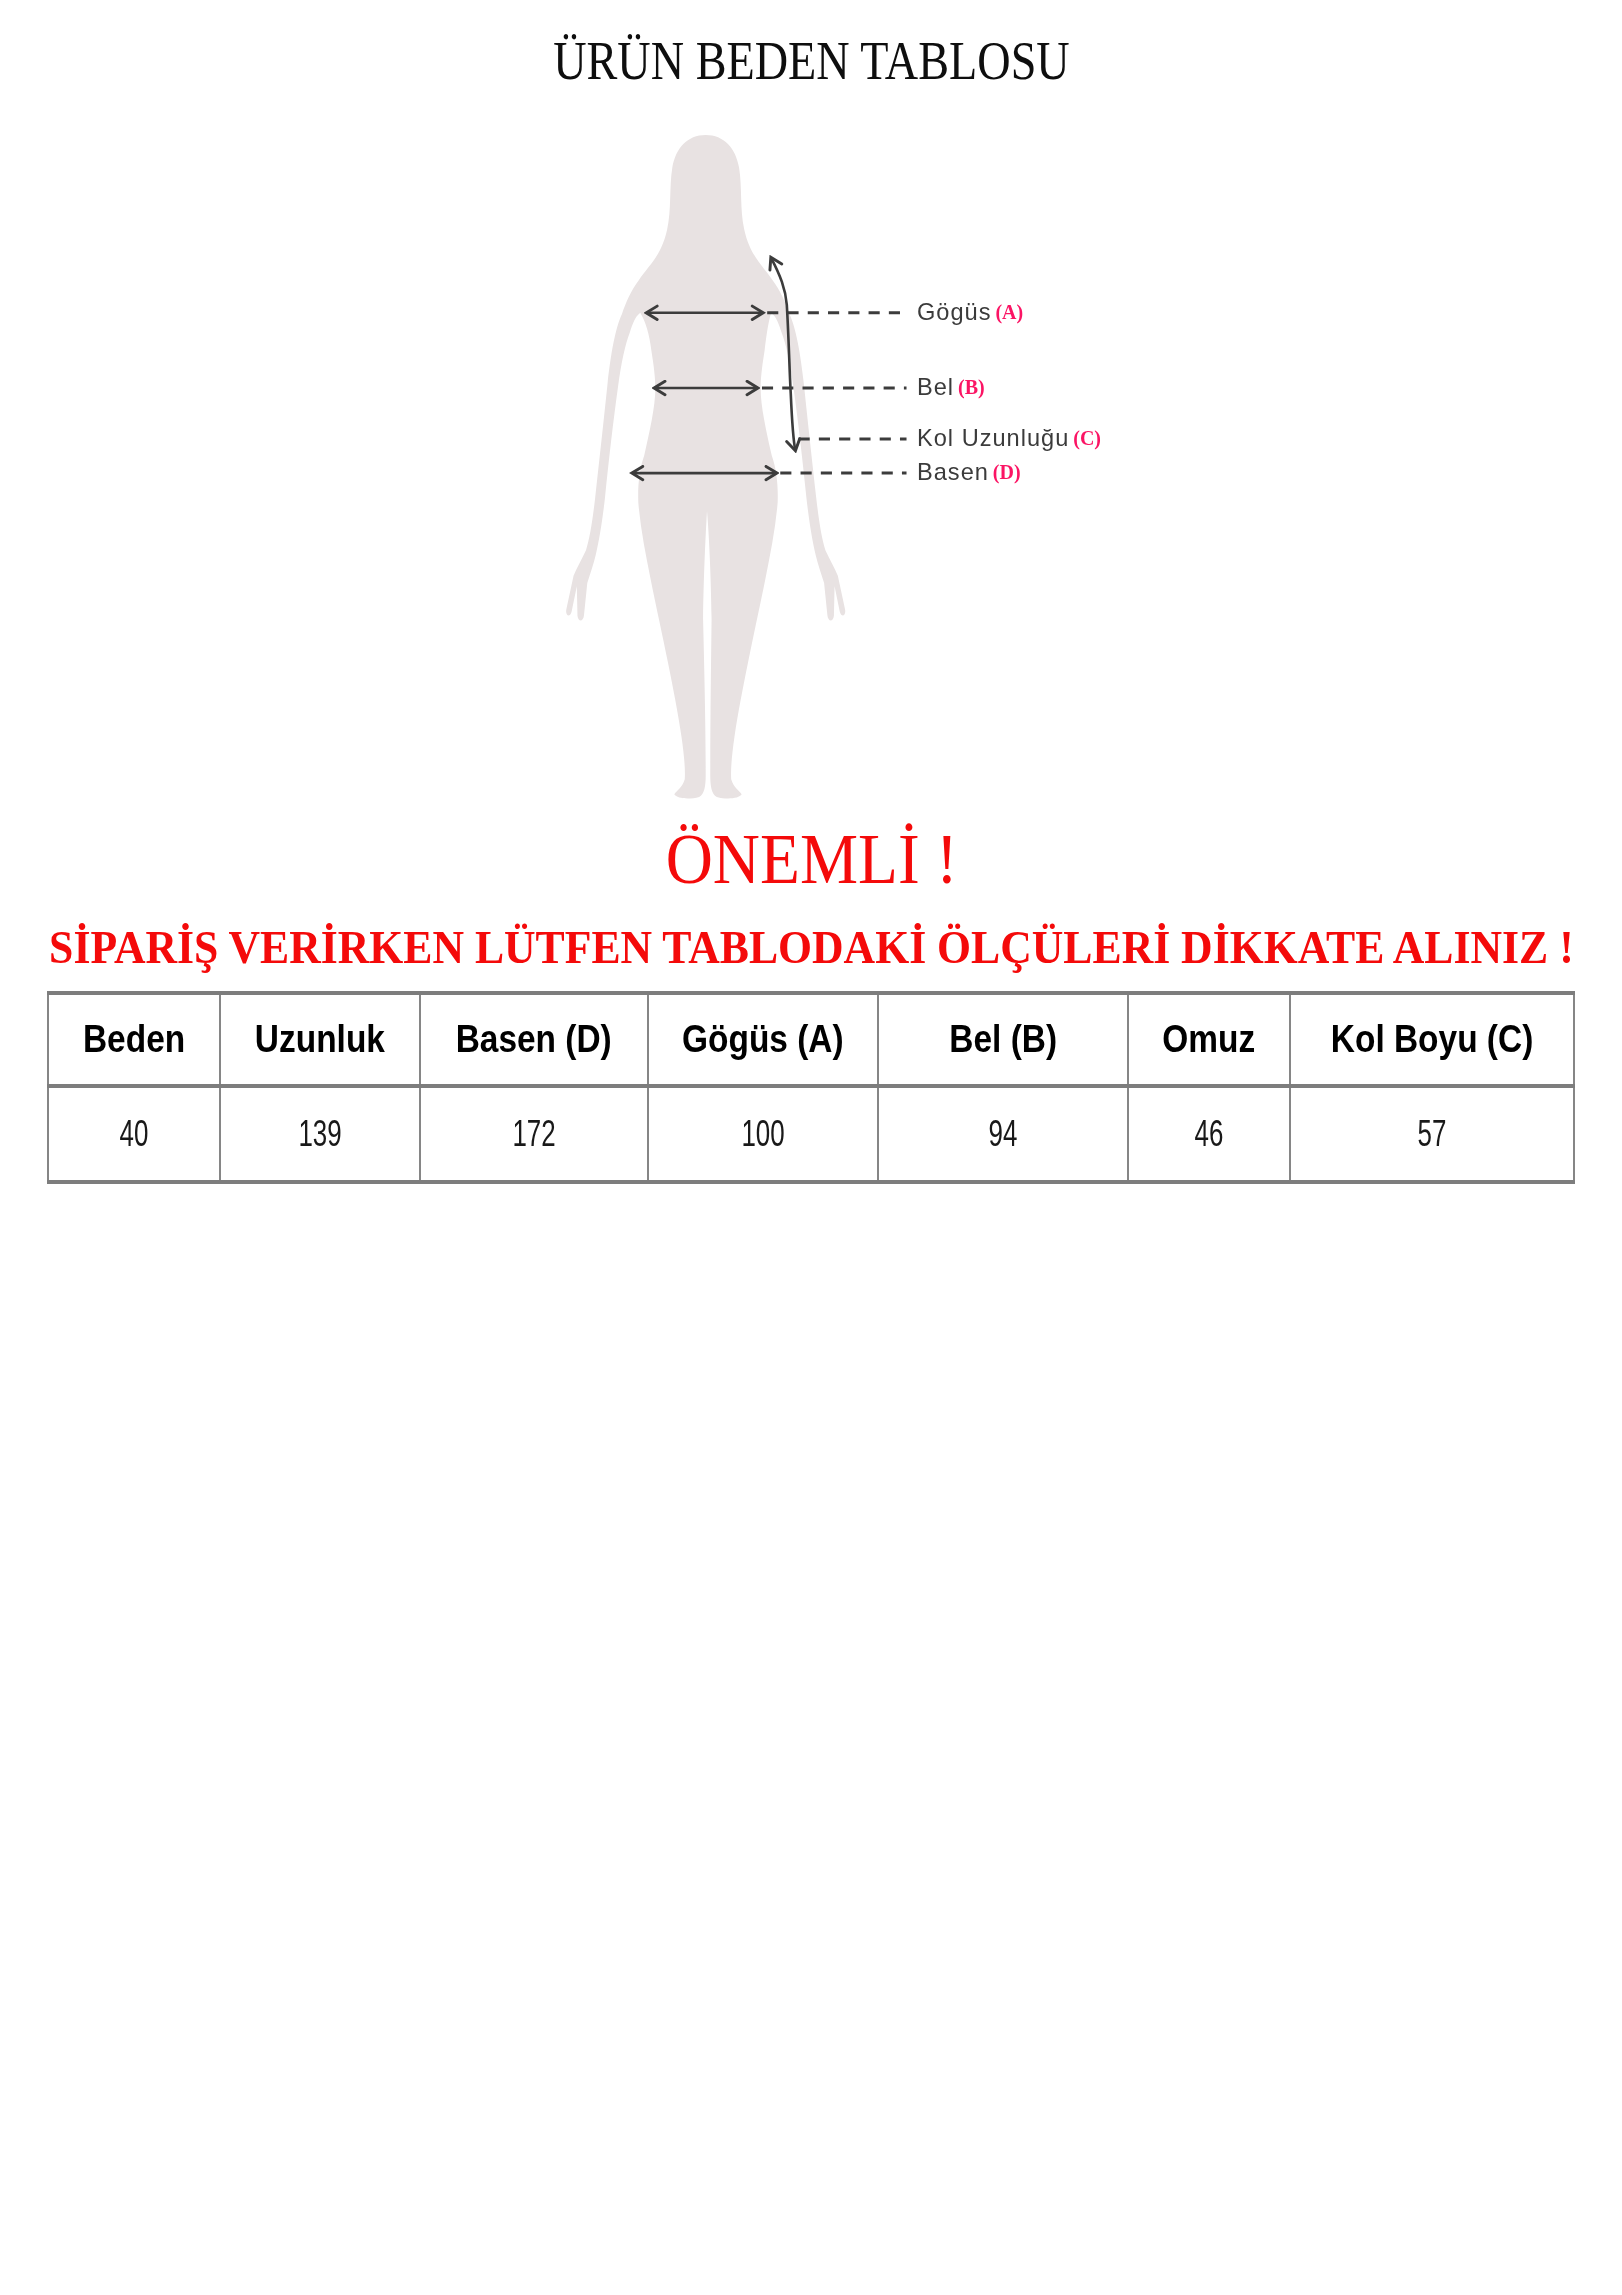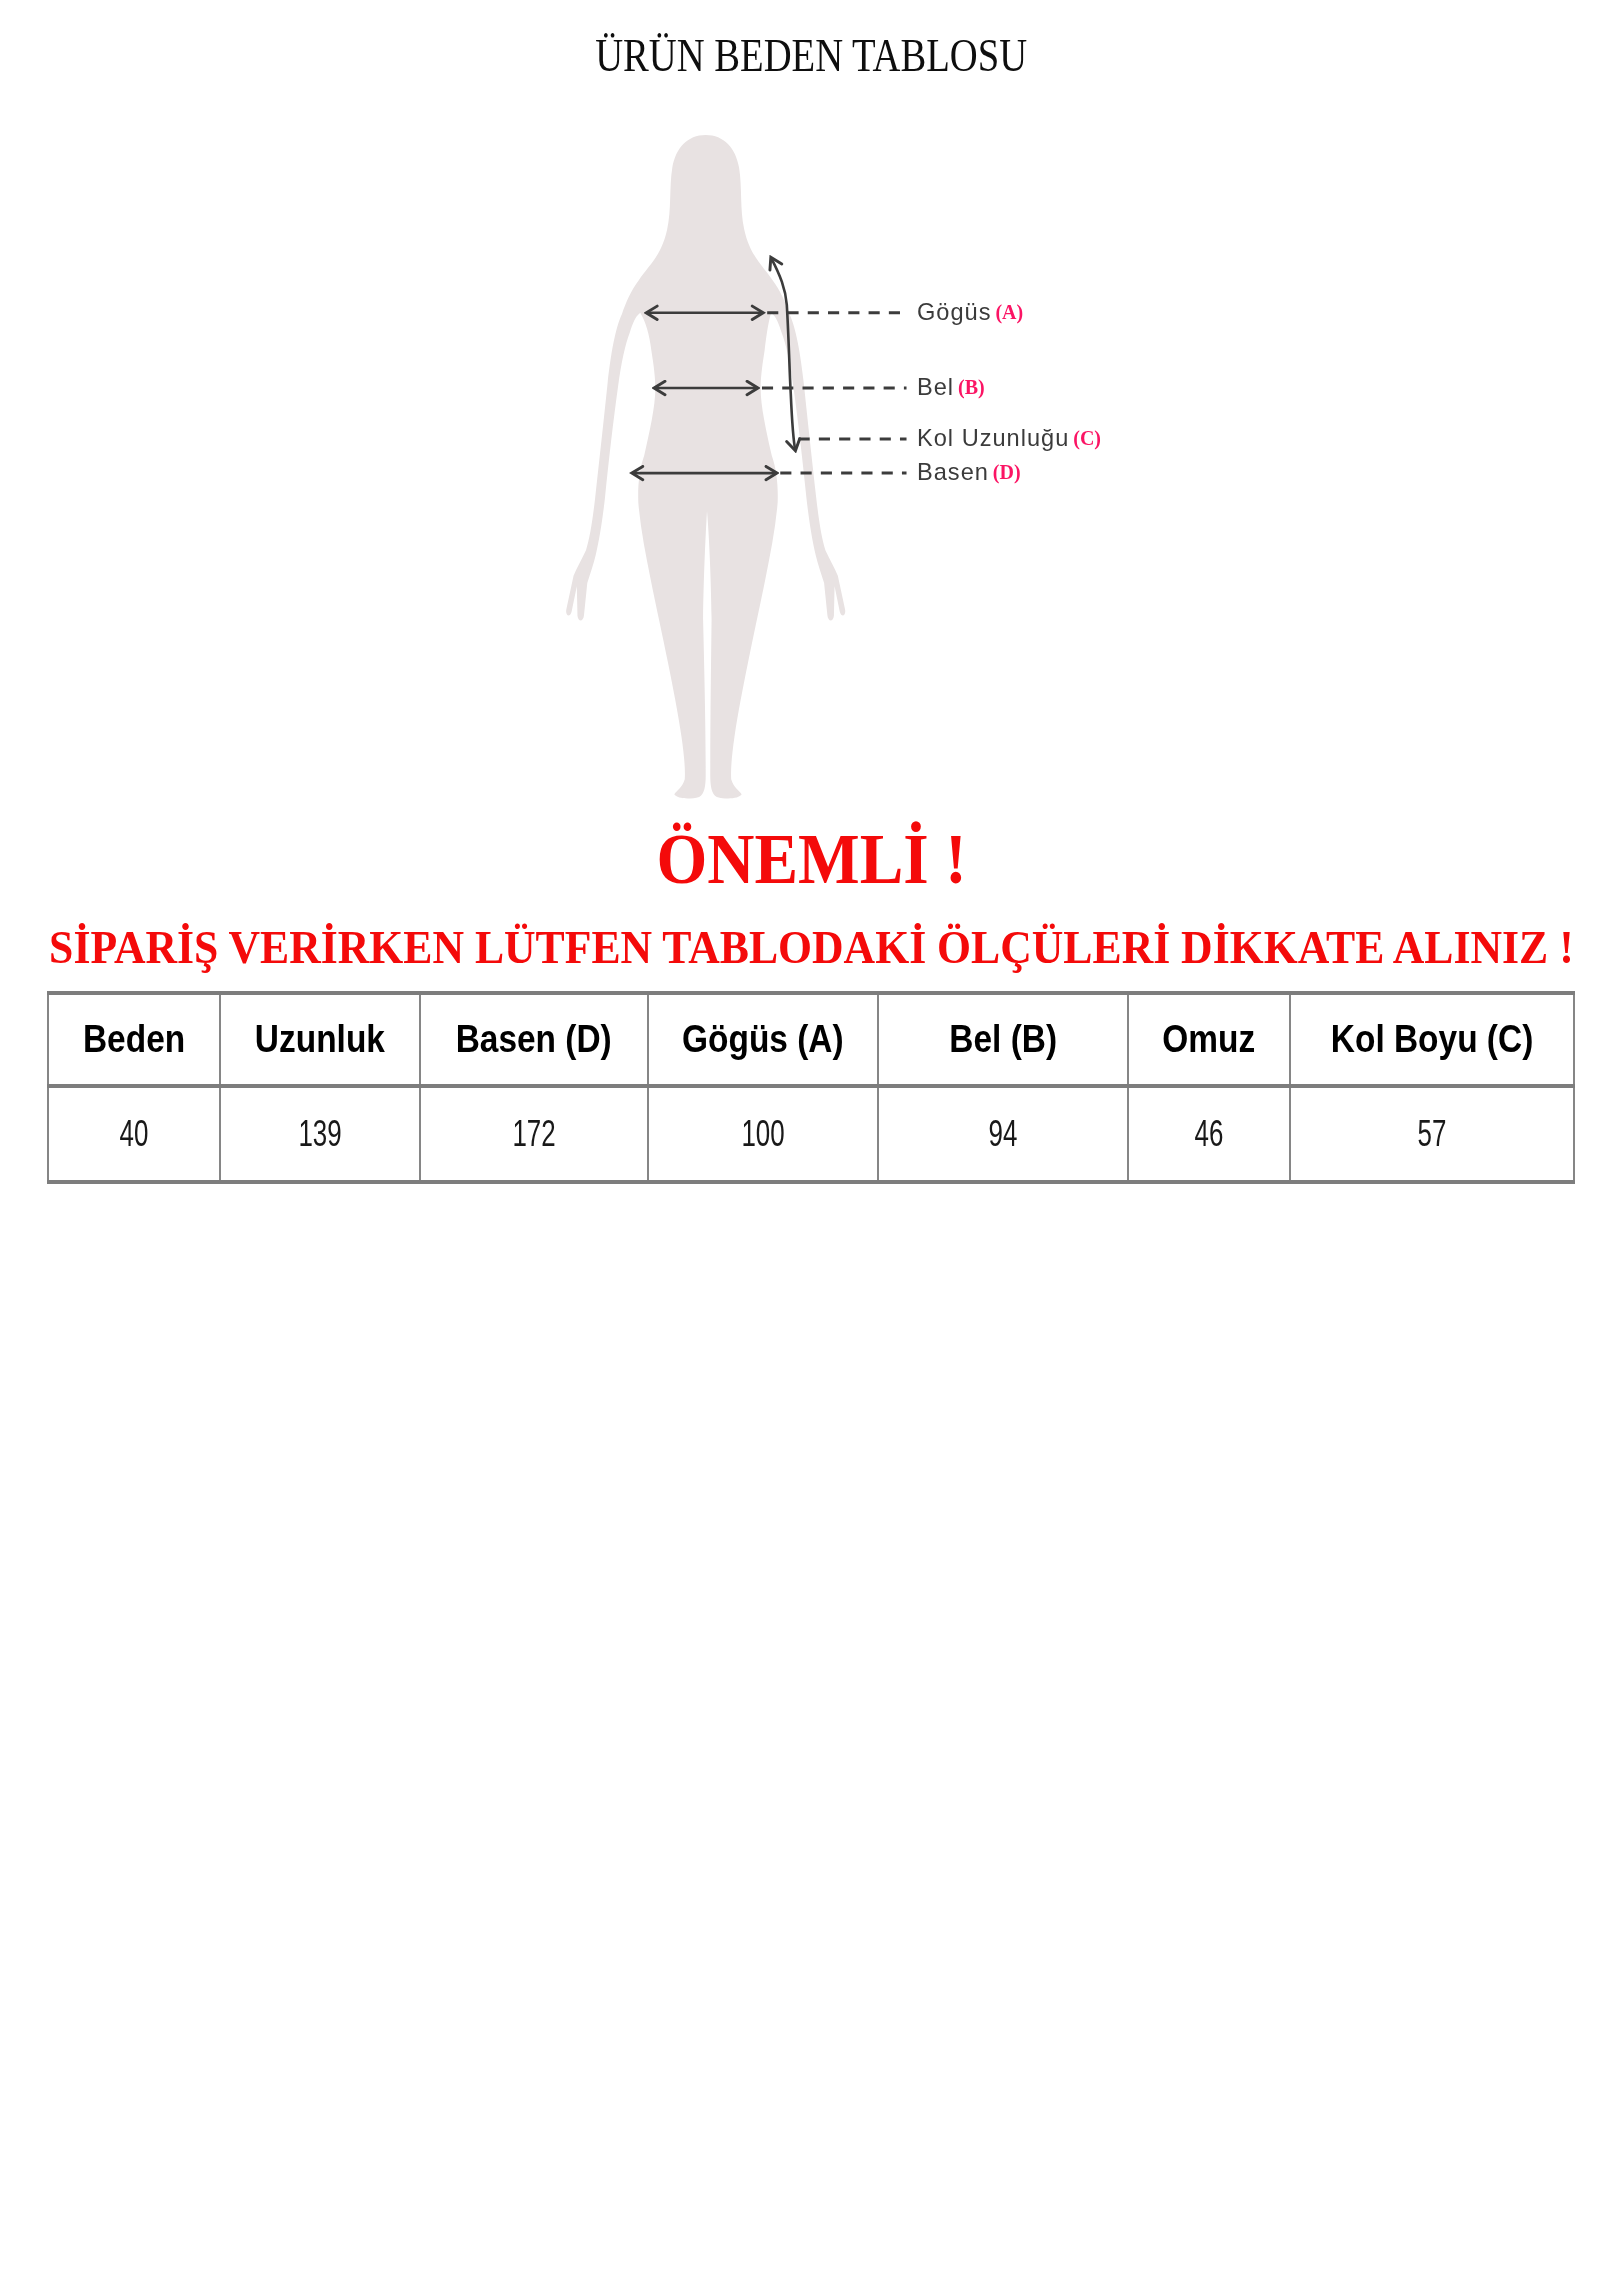--- a/index.html
+++ b/index.html
@@ -1,24 +1,24 @@
 <!DOCTYPE html>
 <html style="font-size:10.5px"><head>
 <meta charset="utf-8">
 <style>
   html,body{margin:0;padding:0;background:#ffffff;}
   .page{position:relative;width:1623px;height:2295px;background:#ffffff;overflow:hidden;
         font-family:"Liberation Sans",sans-serif;}
 
   
   .doc-title{position:absolute;left:0;right:0;top:29px;text-align:center;
-             font-family:"Liberation Serif",serif;font-size:46px;font-weight:400;
+             font-family:"Liberation Serif",serif;font-size:55px;font-weight:400;
              color:#0e0e0e;white-space:nowrap;}
   .notice-heading{position:absolute;left:0;right:0;top:819px;text-align:center;
-             font-family:"Liberation Serif",serif;font-size:71px;font-weight:700;
+             font-family:"Liberation Serif",serif;font-size:71px;font-weight:400;
              color:#f40a0a;white-space:nowrap;}
   .notice-sub{position:absolute;left:0;right:0;top:921px;text-align:center;
              font-family:"Liberation Serif",serif;font-size:46px;font-weight:700;
              color:#f40a0a;white-space:nowrap;}
   .cx84{display:inline-block;transform:scaleX(0.84);transform-origin:center;}
   .cx92{display:inline-block;transform:scaleX(0.92);transform-origin:center;}
   .cx95{display:inline-block;transform:scaleX(0.95);transform-origin:center;}
 
   
   .figure-svg{position:absolute;left:550px;top:128px;width:471px;height:681px;}

